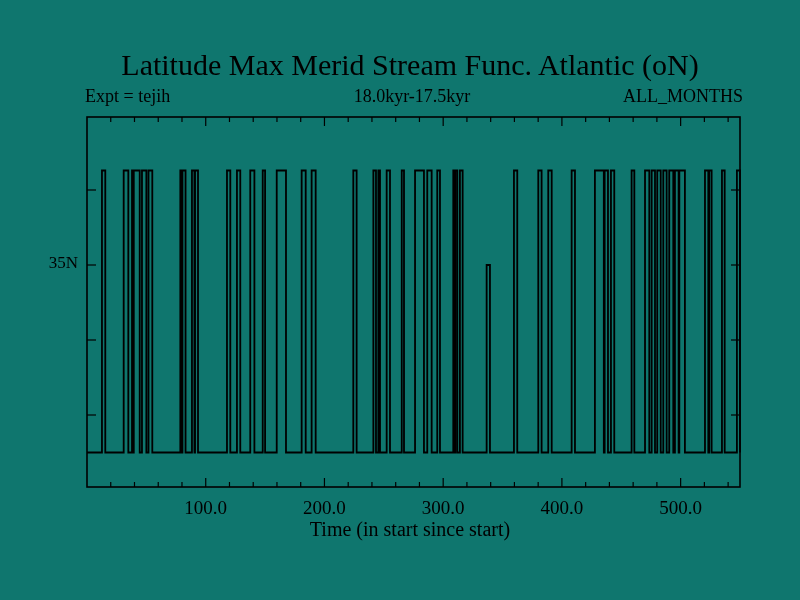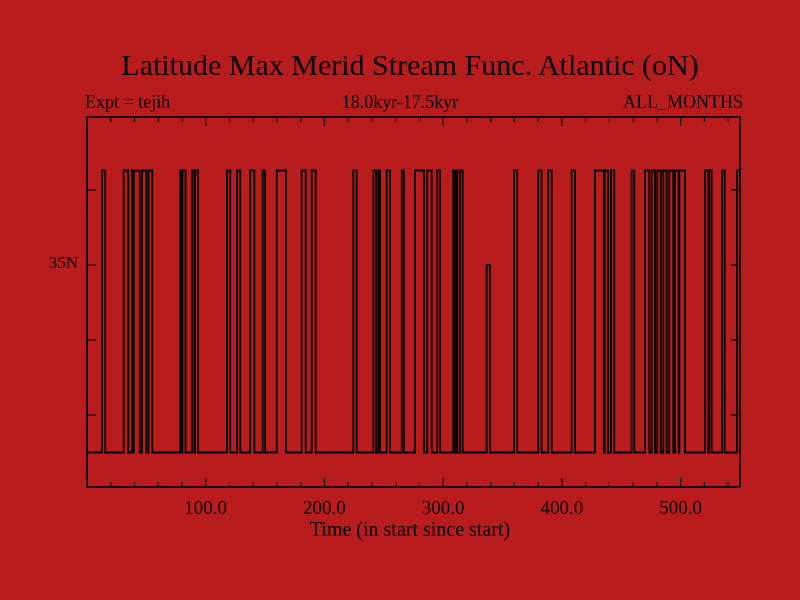--- a/index.html
+++ b/index.html
@@ -1,26 +1,26 @@
 <!DOCTYPE html>
 <html><head>
 <meta charset="utf-8">
 <style>
   html,body{margin:0;padding:0;background:#ffffff;}
   .figure{
-    position:relative;width:800px;height:600px;background:#b91c1c;overflow:hidden;
+    position:relative;width:800px;height:600px;background:#0f766e;overflow:hidden;
     font-family:"Liberation Serif","DejaVu Serif",serif;color:#000;
   }
   .title{
     position:absolute;top:48px;left:50%;transform:translateX(-50%);
     margin-left:10px;font-size:30px;white-space:nowrap;letter-spacing:0px;
   }
-  .sub{position:absolute;top:92px;font-size:18px;white-space:nowrap;}
+  .sub{position:absolute;top:86px;font-size:18px;white-space:nowrap;}
   .sub-left{left:85px;}
-  .sub-center{left:50%;transform:translateX(-50%);margin-left:0;}
+  .sub-center{left:50%;transform:translateX(-50%);margin-left:12px;}
   .sub-right{right:57px;}
   .ylab{position:absolute;top:253px;right:722px;font-size:17px;margin-left:16px;}
   .xlabel{
     position:absolute;top:518px;left:50%;transform:translateX(-50%);
     margin-left:10px;font-size:20px;white-space:nowrap;
   }
   svg{position:absolute;left:0;top:0;}
   .ticklabel{font-family:"Liberation Serif","DejaVu Serif",serif;font-size:19px;fill:#000;}
 </style>
 </head>

